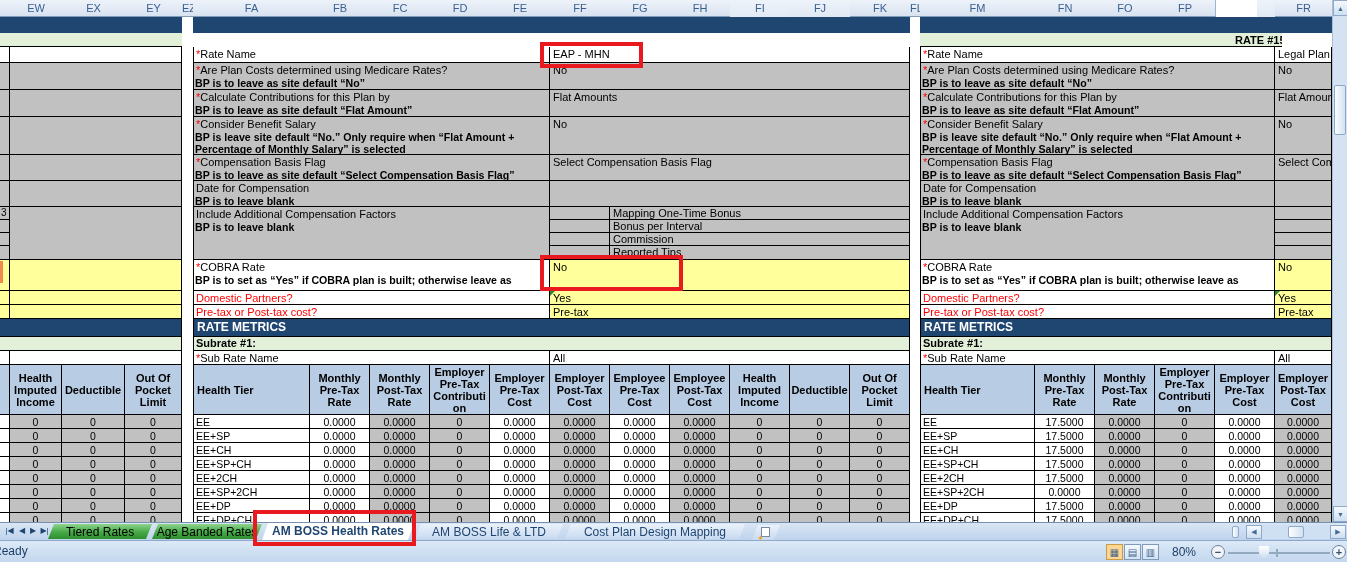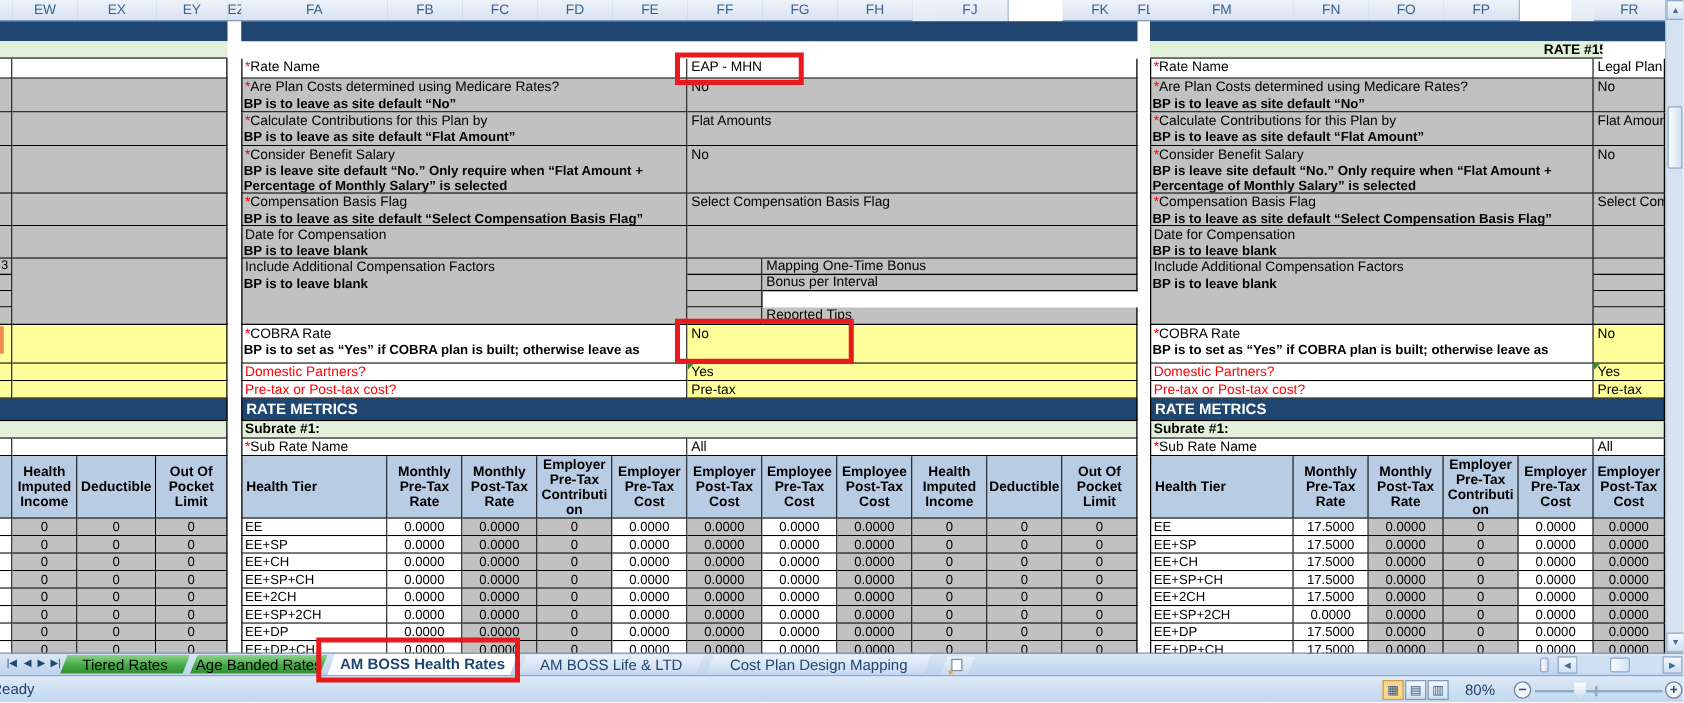--- a/index.html
+++ b/index.html
@@ -62,21 +62,21 @@
       <div class="abs colhdr-cell" style="position: absolute; box-sizing: border-box; overflow: hidden; left: 182px; top: 0px; width: 12px; height: 17px;">EZ</div>
       <div class="abs colhdr-cell" style="position: absolute; box-sizing: border-box; overflow: hidden; left: 193px; top: 0px; width: 118px; height: 17px;">FA</div>
       <div class="abs colhdr-cell" style="position: absolute; box-sizing: border-box; overflow: hidden; left: 310px; top: 0px; width: 61px; height: 17px;">FB</div>
       <div class="abs colhdr-cell" style="position: absolute; box-sizing: border-box; overflow: hidden; left: 370px; top: 0px; width: 61px; height: 17px;">FC</div>
       <div class="abs colhdr-cell" style="position: absolute; box-sizing: border-box; overflow: hidden; left: 430px; top: 0px; width: 61px; height: 17px;">FD</div>
       <div class="abs colhdr-cell" style="position: absolute; box-sizing: border-box; overflow: hidden; left: 490px; top: 0px; width: 61px; height: 17px;">FE</div>
       <div class="abs colhdr-cell" style="position: absolute; box-sizing: border-box; overflow: hidden; left: 550px; top: 0px; width: 61px; height: 17px;">FF</div>
       <div class="abs colhdr-cell" style="position: absolute; box-sizing: border-box; overflow: hidden; left: 610px; top: 0px; width: 61px; height: 17px;">FG</div>
       <div class="abs colhdr-cell" style="position: absolute; box-sizing: border-box; overflow: hidden; left: 670px; top: 0px; width: 61px; height: 17px;">FH</div>
       <div class="abs colhdr-cell" style="position: absolute; box-sizing: border-box; overflow: hidden; left: 730px; top: 0px; width: 61px; height: 32px;">FI</div>
-      <div class="abs colhdr-cell" style="position: absolute; box-sizing: border-box; overflow: hidden; left: 746px; top: 0px; width: 61px; height: 28px;">FJ</div>
+      <div class="abs colhdr-cell" style="position: absolute; box-sizing: border-box; overflow: hidden; left: 790px; top: 0px; width: 61px; height: 28px;">FJ</div>
       <div class="abs colhdr-cell" style="position: absolute; box-sizing: border-box; overflow: hidden; left: 850px; top: 0px; width: 61px; height: 17px;">FK</div>
       <div class="abs colhdr-cell" style="position: absolute; box-sizing: border-box; overflow: hidden; left: 910px; top: 0px; width: 11px; height: 17px;">FL</div>
       <div class="abs colhdr-cell" style="position: absolute; box-sizing: border-box; overflow: hidden; left: 920px; top: 0px; width: 116px; height: 17px;">FM</div>
       <div class="abs colhdr-cell" style="position: absolute; box-sizing: border-box; overflow: hidden; left: 1035px; top: 0px; width: 61px; height: 17px;">FN</div>
       <div class="abs colhdr-cell" style="position: absolute; box-sizing: border-box; overflow: hidden; left: 1095px; top: 0px; width: 61px; height: 17px;">FO</div>
       <div class="abs colhdr-cell" style="position: absolute; box-sizing: border-box; overflow: hidden; left: 1155px; top: 0px; width: 61px; height: 17px;">FP</div>
       <div class="abs colhdr-cell" style="position: absolute; box-sizing: border-box; overflow: hidden; left: 1257px; top: 0px; width: 61px; height: 32px; font-style: italic;">FQ</div>
       <div class="abs colhdr-cell" style="position: absolute; box-sizing: border-box; overflow: hidden; left: 1275px; top: 0px; width: 58px; height: 17px;">FR</div>
       <div style="position: absolute; box-sizing: border-box; overflow: hidden; left: 0px; top: 17px; width: 182px; height: 16px; background: rgb(31, 69, 113);"></div>
       <div style="position: absolute; box-sizing: border-box; overflow: hidden; left: 0px; top: 33px; width: 182px; height: 14px; border-bottom: 1px solid rgb(0, 0, 0); background: rgb(226, 240, 217);"></div>
@@ -193,20 +193,23 @@
       </div>
       <div style="position: absolute; box-sizing: border-box; overflow: hidden; left: 550px; top: 207px; width: 60px; height: 13px; border-bottom: 1px solid rgb(0, 0, 0); border-right: 1px solid rgb(0, 0, 0); background: rgb(193, 193, 193);"></div>
       <div style="position: absolute; box-sizing: border-box; overflow: hidden; left: 610px; top: 207px; width: 300px; height: 13px; border-bottom: 1px solid rgb(0, 0, 0); border-right: 1px solid rgb(0, 0, 0); background: rgb(193, 193, 193);">
         <div class="val-txt" style="padding: 0px 3px;">Mapping One-Time Bonus</div>
       </div>
       <div style="position: absolute; box-sizing: border-box; overflow: hidden; left: 550px; top: 220px; width: 60px; height: 13px; border-bottom: 1px solid rgb(0, 0, 0); border-right: 1px solid rgb(0, 0, 0); background: rgb(193, 193, 193);"></div>
       <div style="position: absolute; box-sizing: border-box; overflow: hidden; left: 610px; top: 220px; width: 300px; height: 13px; border-bottom: 1px solid rgb(0, 0, 0); border-right: 1px solid rgb(0, 0, 0); background: rgb(193, 193, 193);">
         <div class="val-txt" style="padding: 0px 3px;">Bonus per Interval</div>
       </div>
       <div style="position: absolute; box-sizing: border-box; overflow: hidden; left: 550px; top: 233px; width: 60px; height: 13px; border-bottom: 1px solid rgb(0, 0, 0); border-right: 1px solid rgb(0, 0, 0); background: rgb(193, 193, 193);"></div>
+      <div style="position: absolute; box-sizing: border-box; overflow: hidden; left: 610px; top: 233px; width: 300px; height: 13px; border-bottom: 1px solid rgb(0, 0, 0); border-right: 1px solid rgb(0, 0, 0); background: rgb(193, 193, 193);">
+        <div class="val-txt" style="padding: 0px 3px;">Commission</div>
+      </div>
       <div style="position: absolute; box-sizing: border-box; overflow: hidden; left: 550px; top: 246px; width: 60px; height: 14px; border-bottom: 1px solid rgb(0, 0, 0); border-right: 1px solid rgb(0, 0, 0); background: rgb(193, 193, 193);"></div>
       <div style="position: absolute; box-sizing: border-box; overflow: hidden; left: 610px; top: 246px; width: 300px; height: 14px; border-bottom: 1px solid rgb(0, 0, 0); border-right: 1px solid rgb(0, 0, 0); background: rgb(193, 193, 193);">
         <div class="val-txt" style="padding: 0px 3px;">Reported Tips</div>
       </div>
       <div style="position: absolute; box-sizing: border-box; overflow: hidden; left: 193px; top: 260px; width: 357px; height: 31px; border-bottom: 1px solid rgb(0, 0, 0); border-right: 1px solid rgb(0, 0, 0); border-left: 1px solid rgb(0, 0, 0); background: rgb(255, 255, 255);">
         <div class="lbl-line"><span class="star">*</span>COBRA Rate</div>
         <div class="bp-line" style="white-space: nowrap;">BP is to set as “Yes” if COBRA plan is built; otherwise leave as</div>
       </div>
       <div style="position: absolute; box-sizing: border-box; overflow: hidden; left: 550px; top: 260px; width: 360px; height: 31px; border-bottom: 1px solid rgb(0, 0, 0); border-right: 1px solid rgb(0, 0, 0); background: rgb(255, 255, 156);">
         <div class="val-txt">No</div>

